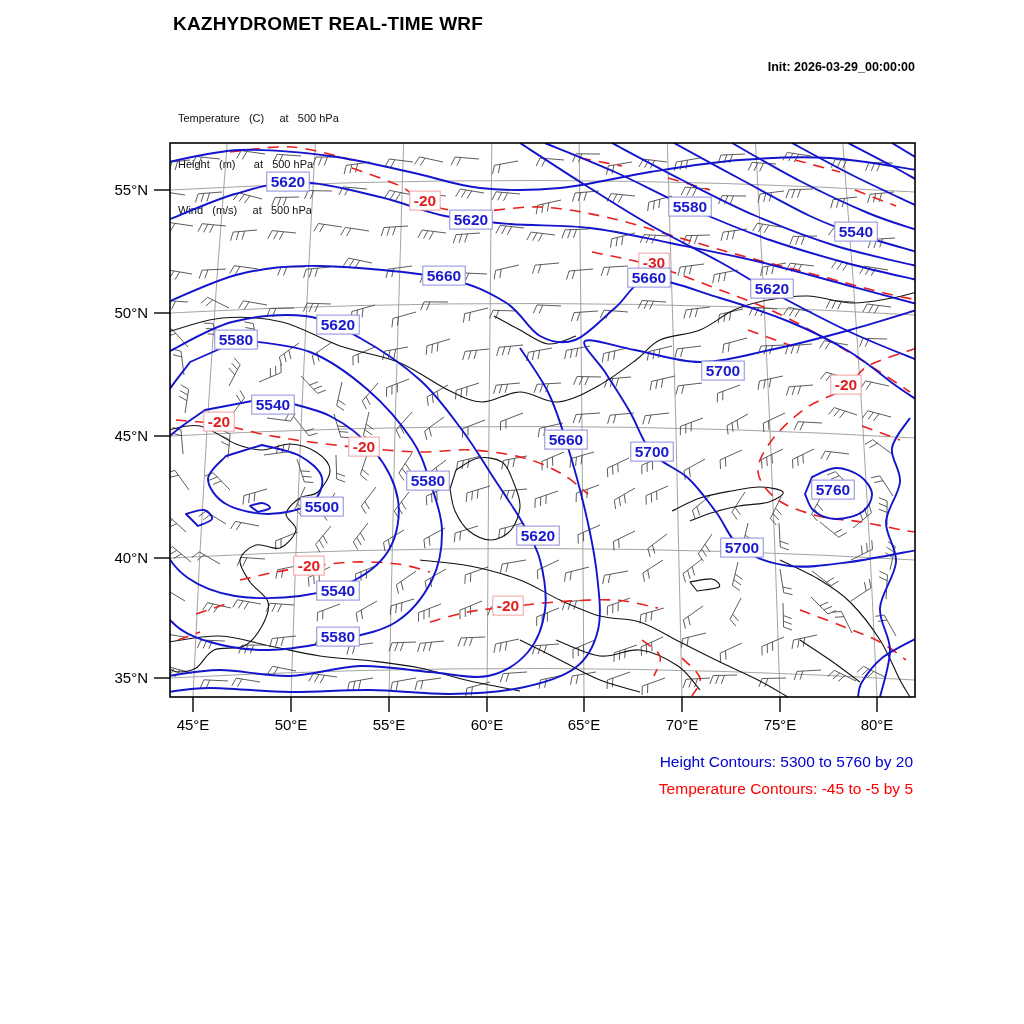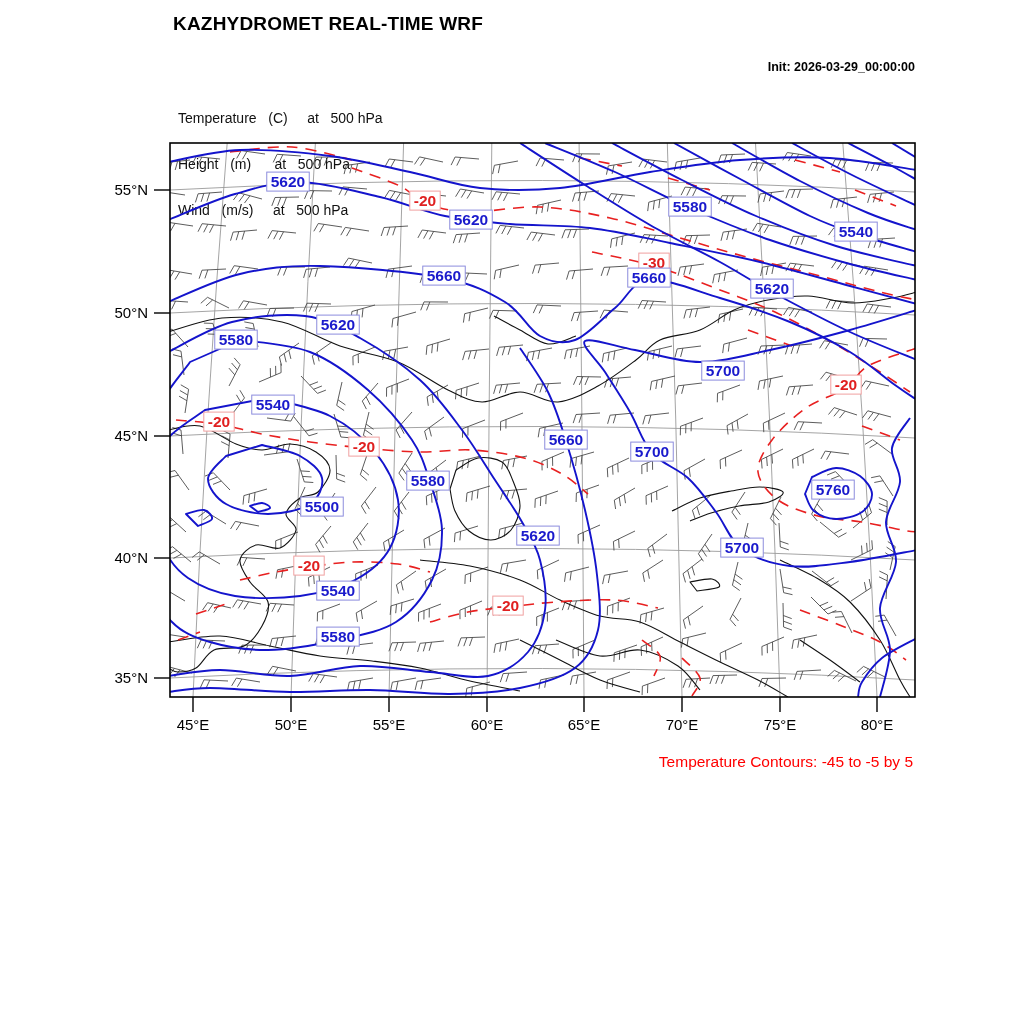--- a/index.html
+++ b/index.html
@@ -1,21 +1,21 @@
 <!DOCTYPE html>
 <html><head>
 <meta charset="utf-8">
 <style>
   html,body{margin:0;padding:0;background:#fff;}
   #stage{position:relative;width:1024px;height:1024px;background:#fff;overflow:hidden;
          font-family:"Liberation Sans","DejaVu Sans",sans-serif;}
   .abs{position:absolute;}
   #title{left:173px;top:13px;font-size:19px;font-weight:bold;color:#000;letter-spacing:0.2px;}
   #stamps{left:600px;top:13px;width:315px;text-align:right;font-size:12.5px;font-weight:bold;color:#000;line-height:16px;margin-top:46px;}
-  #legend{left:178px;top:81px;font-size:14px;color:#111;line-height:15.2px;white-space:pre;}
+  #legend{left:178px;top:81px;font-size:11px;color:#111;line-height:15.2px;white-space:pre;}
   #footer{left:0;top:748px;width:913px;text-align:right;font-size:15.5px;line-height:27px;}
   #footer .h{color:#0000d0;} #footer .t{color:#f00;padding-left:40px;}
   svg text{font-family:"Liberation Sans","DejaVu Sans",sans-serif;}
 </style>
 </head>
 <body>
 
 <div id="stage">
   <div id="title" class="abs">KAZHYDROMET REAL-TIME WRF</div>
   <div id="stamps" class="abs">
@@ -545,15 +545,16 @@
         <text x="584" y="730" text-anchor="middle" font-size="15" fill="#000">65°E</text>
         <line x1="682" y1="697" x2="682" y2="712" stroke="#000" stroke-width="1.4"></line>
         <text x="682" y="730" text-anchor="middle" font-size="15" fill="#000">70°E</text>
         <line x1="780" y1="697" x2="780" y2="712" stroke="#000" stroke-width="1.4"></line>
         <text x="780" y="730" text-anchor="middle" font-size="15" fill="#000">75°E</text>
         <line x1="877" y1="697" x2="877" y2="712" stroke="#000" stroke-width="1.4"></line>
         <text x="877" y="730" text-anchor="middle" font-size="15" fill="#000">80°E</text>
       </g>
     </svg>
   <div id="footer" class="abs">
+    <div class="h">Height Contours: 5300 to 5760 by 20</div>
     <div class="t">Temperature Contours: -45 to -5 by 5</div>
   </div>
 </div>
 
 </body></html>

